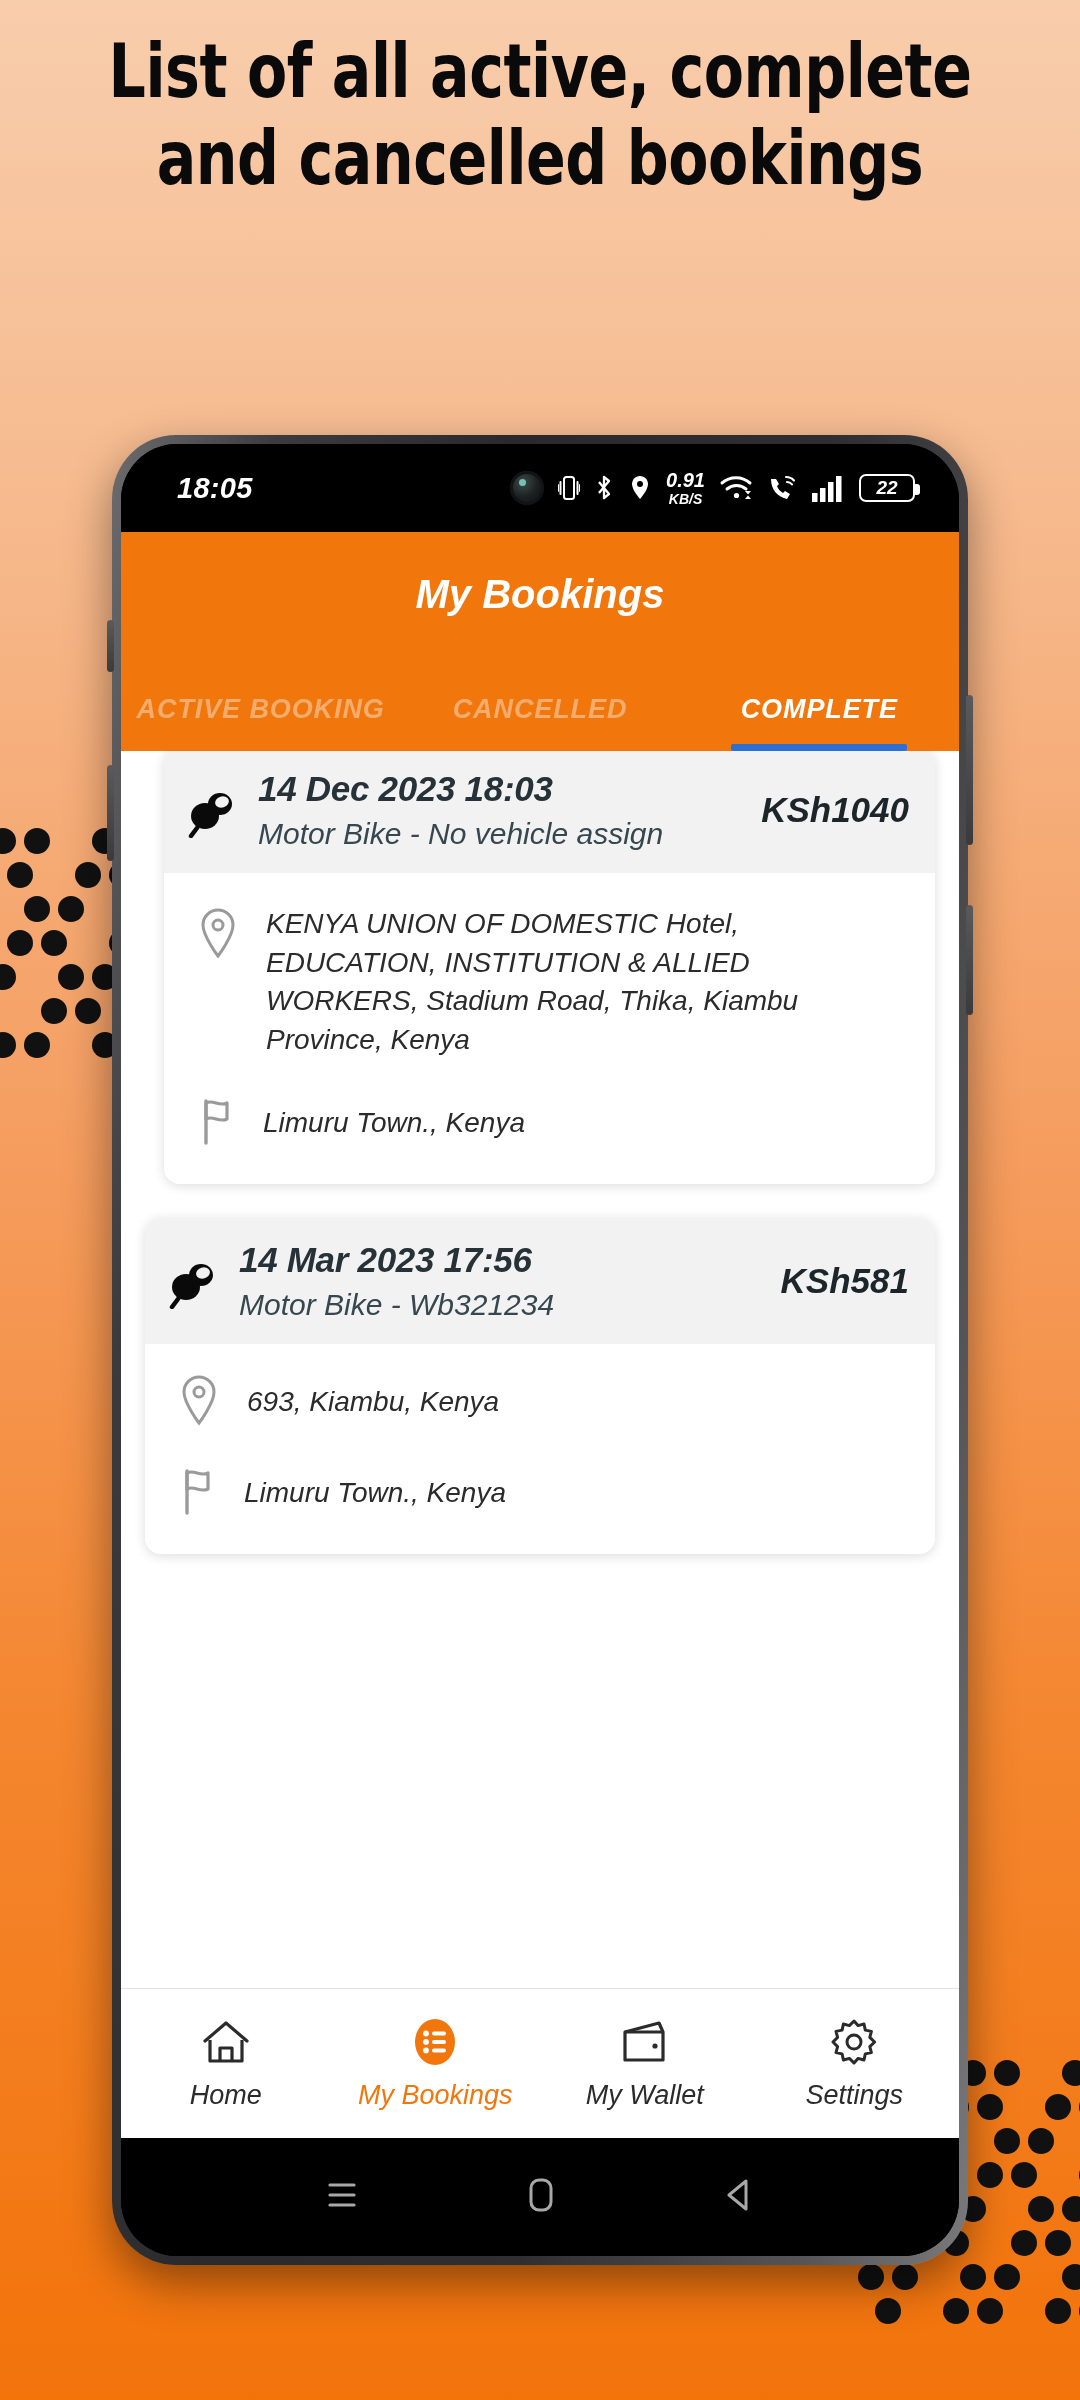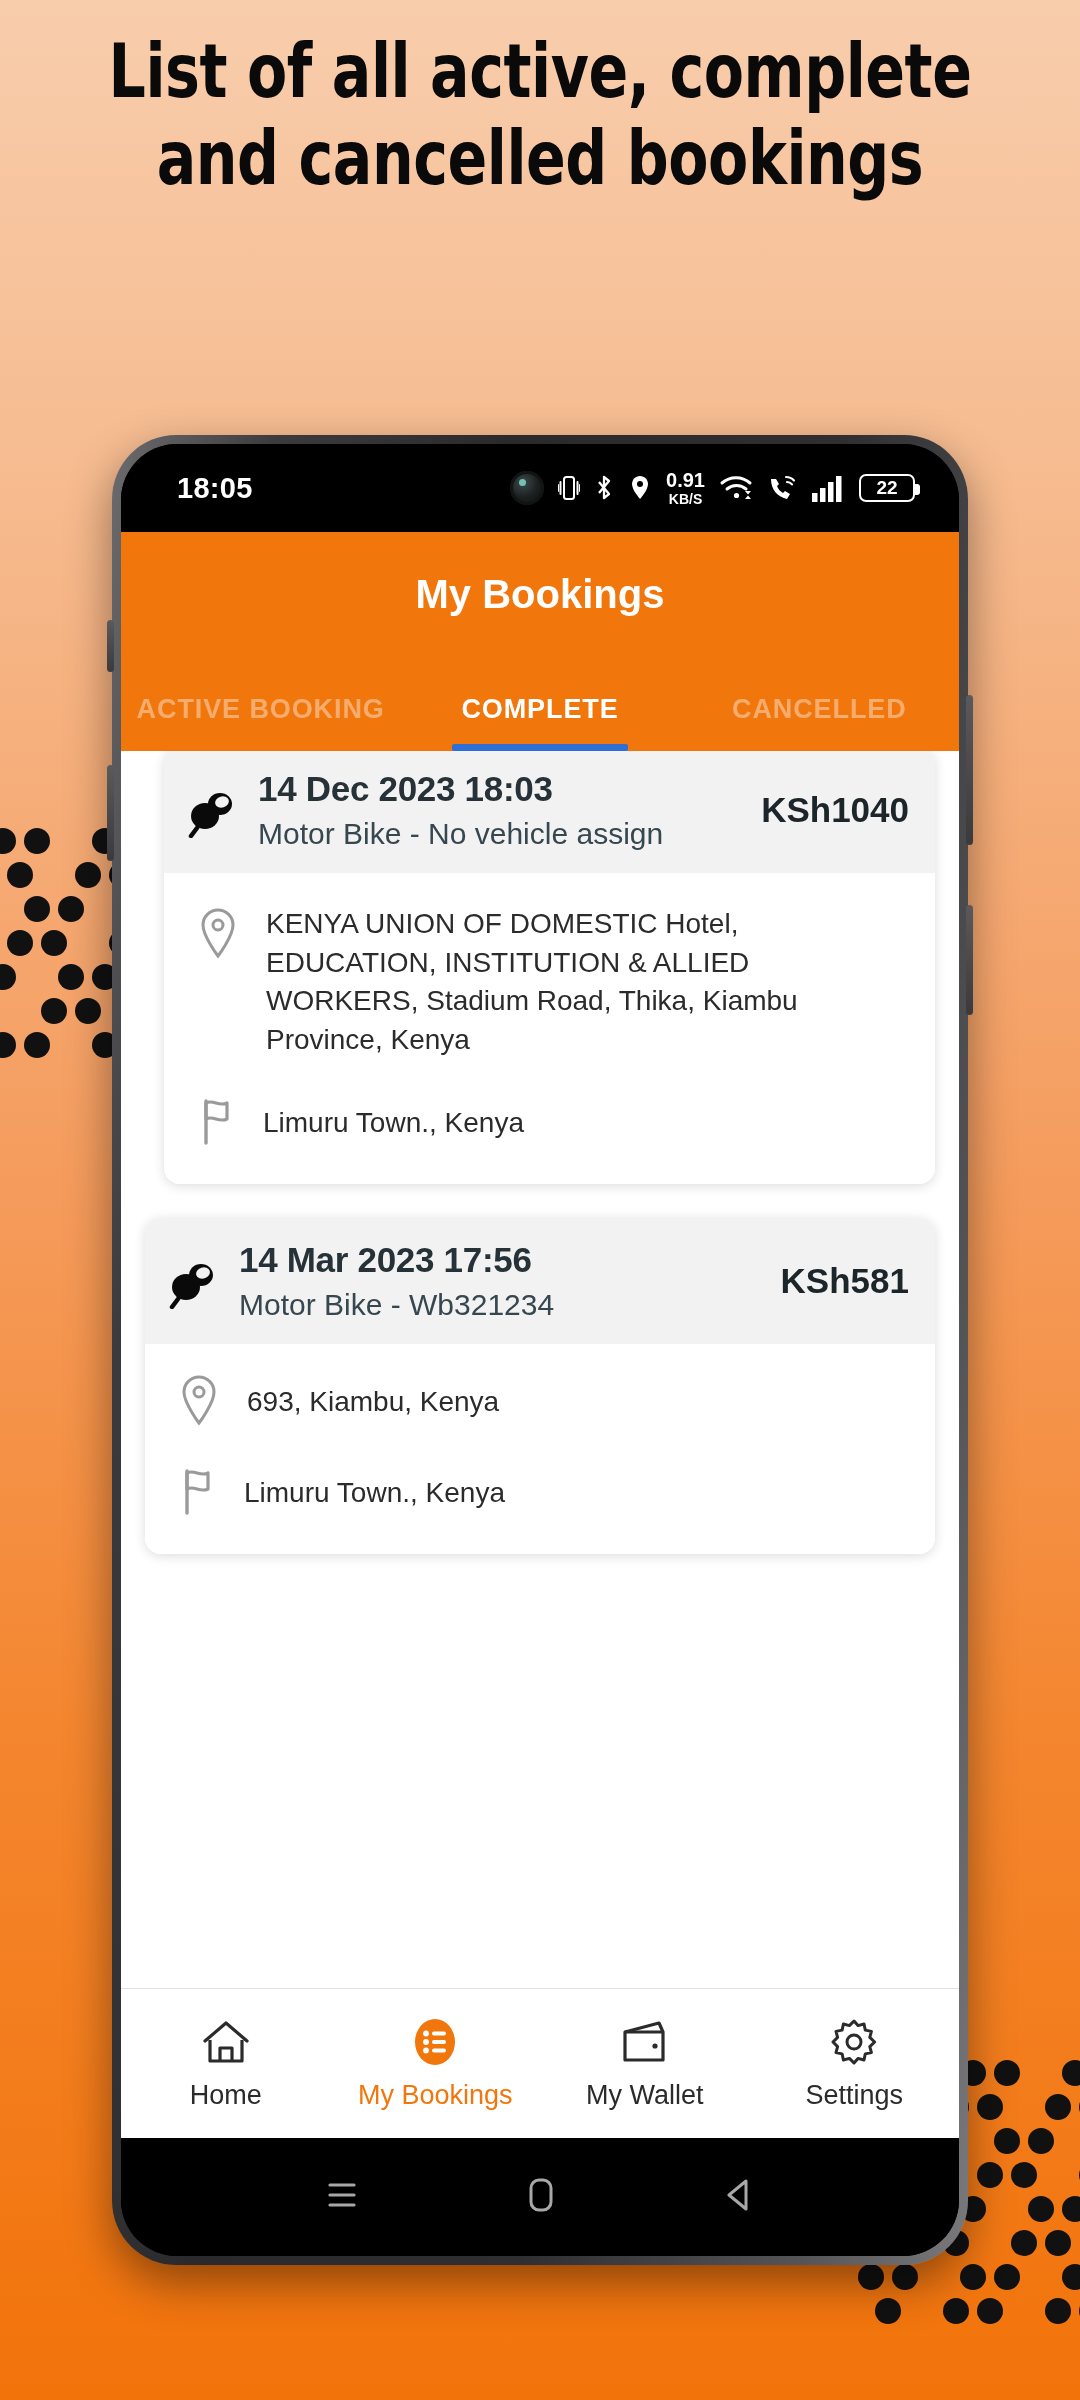--- a/index.html
+++ b/index.html
@@ -31,20 +31,21 @@
   }
 
   
   #phone{
     position:absolute; left:112px; top:435px;
     width:856px; height:1830px;
     border-radius:64px;
     background:linear-gradient(100deg,#6c6c6e 0%,#3b3b3d 14%,#2a2a2c 34%,#2f2f31 62%,#555557 86%,#7a7a7c 100%);
     padding:9px;
     box-shadow:0 18px 46px rgba(0,0,0,.42);
+    font-style:italic;
   }
   #phone-inner{
     width:100%; height:100%; border-radius:56px;
     background:#000; overflow:hidden; position:relative;
     display:flex; flex-direction:column;
   }
   
   .side-btn{ position:absolute; background:linear-gradient(180deg,#5a5a5c,#3a3a3c); border-radius:4px; }
   #btn-left-1{ left:-5px; top:185px; width:7px; height:52px; }
   #btn-left-2{ left:-5px; top:330px; width:7px; height:96px; }
@@ -297,22 +298,22 @@
         <div id="battery">
           <span>22</span>
         </div>
       </div>
     </div>
 
     <div id="app-header">
       <div id="app-title">My Bookings</div>
       <div id="tab-bar">
         <div class="tab">ACTIVE BOOKING</div>
+        <div class="tab">CANCELLED</div>
         <div class="tab active">COMPLETE</div>
-        <div class="tab">CANCELLED</div>
       </div>
     </div>
 
     <div id="app-body">
       <div id="card-list">
 
         <div class="booking-card" id="card-0">
           <div class="card-head">
             <div class="bike-icon">
               <svg width="56" height="56" viewBox="0 0 56 56">

